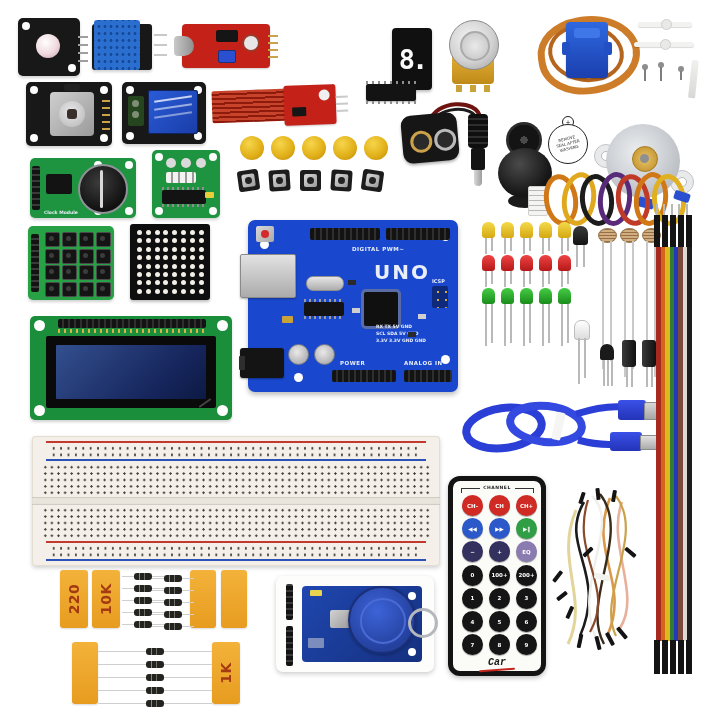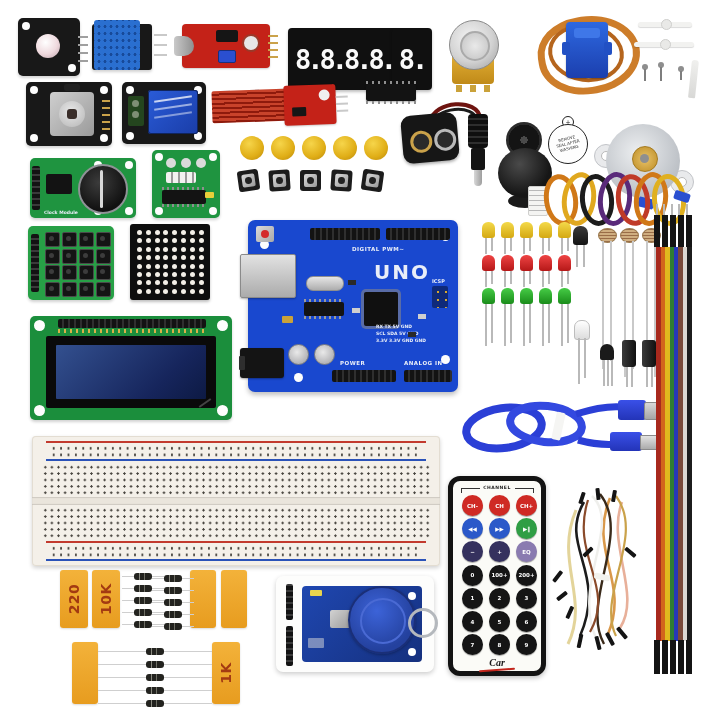--- a/index.html
+++ b/index.html
@@ -55,23 +55,20 @@
   </div>
 
   <div class="abs pcbr" style="left:182px;top:24px;width:88px;height:44px">
     <span class="abs" style="left:-8px;top:12px;width:20px;height:20px;border-radius:4px 10px 10px 4px;background:linear-gradient(90deg,#c9c9c9,#8f8f8f)"></span>
     <span class="abs" style="left:34px;top:6px;width:22px;height:12px;background:#151515;border-radius:2px"></span>
     <span class="abs" style="right:10px;top:10px;width:14px;height:14px;border-radius:50%;background:#e7e7e7;border:2px solid #9a3a2a"></span>
     <span class="abs" style="left:36px;top:26px;width:16px;height:11px;background:#2a4fd0;border-radius:2px;border:1px solid #18307e"></span>
     <span class="abs" style="right:-8px;top:8px;width:10px;height:26px;background-image:repeating-linear-gradient(0deg,#caa24a 0 2px,transparent 2px 7px)"></span>
   </div>
 
-  <div class="abs" style="left:288px;top:28px;width:112px;height:62px;background:#101010;border-radius:4px;display:flex;align-items:center;justify-content:center;box-shadow:0 2px 3px rgba(0,0,0,.25)">
-    <span class="seg" style="font-size:27px;letter-spacing:-4px">8.8.8.8.</span>
-  </div>
   <div class="abs" style="left:392px;top:28px;width:40px;height:62px;background:#101010;border-radius:4px;display:flex;align-items:center;justify-content:center;box-shadow:0 2px 3px rgba(0,0,0,.25)">
     <span class="seg" style="font-size:27px;letter-spacing:-3px">8.</span>
   </div>
 
   <div class="abs" style="left:444px;top:20px;width:56px;height:68px">
     <span class="abs" style="left:8px;top:34px;width:42px;height:30px;background:linear-gradient(180deg,#e2ae35,#c08a18);border-radius:4px"></span>
     <span class="abs" style="left:12px;bottom:-4px;width:6px;height:7px;background:#caa23a"></span>
     <span class="abs" style="left:26px;bottom:-4px;width:6px;height:7px;background:#caa23a"></span>
     <span class="abs" style="left:40px;bottom:-4px;width:6px;height:7px;background:#caa23a"></span>
     <span class="abs" style="left:5px;top:0;width:48px;height:48px;border-radius:50%;background:radial-gradient(circle at 42% 38%,#f5f5f5,#d2d2d2 55%,#9c9c9c);border:1px solid #8a8a8a"></span>
@@ -670,21 +667,21 @@
         <span class="rbtn" style="left: 9px; top: 106.8px; background: rgb(21, 21, 21); color: rgb(255, 255, 255);">1</span>
         <span class="rbtn" style="left: 36px; top: 106.8px; background: rgb(21, 21, 21); color: rgb(255, 255, 255);">2</span>
         <span class="rbtn" style="left: 63px; top: 106.8px; background: rgb(21, 21, 21); color: rgb(255, 255, 255);">3</span>
         <span class="rbtn" style="left: 9px; top: 130px; background: rgb(21, 21, 21); color: rgb(255, 255, 255);">4</span>
         <span class="rbtn" style="left: 36px; top: 130px; background: rgb(21, 21, 21); color: rgb(255, 255, 255);">5</span>
         <span class="rbtn" style="left: 63px; top: 130px; background: rgb(21, 21, 21); color: rgb(255, 255, 255);">6</span>
         <span class="rbtn" style="left: 9px; top: 153.2px; background: rgb(21, 21, 21); color: rgb(255, 255, 255);">7</span>
         <span class="rbtn" style="left: 36px; top: 153.2px; background: rgb(21, 21, 21); color: rgb(255, 255, 255);">8</span>
         <span class="rbtn" style="left: 63px; top: 153.2px; background: rgb(21, 21, 21); color: rgb(255, 255, 255);">9</span>
       </span>
-    <span class="abs" style="left:0;top:176px;width:88px;text-align:center;font-size:10px;font-weight:bold;font-family:Liberation Serif, serif;font-style:italic;color:#1a1a1a">Car</span>
+    <span class="abs" style="left:0;top:176px;width:88px;text-align:center;font-size:10px;font-weight:bold;font-family:Liberation Mono, monospace;font-style:italic;color:#1a1a1a">Car</span>
     <span class="abs" style="left:26px;top:188px;width:36px;height:2px;background:#c2251c;border-radius:2px;transform:rotate(-4deg)"></span>
   </div>
 
   <div class="abs" style="left:550px;top:486px;width:122px;height:180px">
     <svg class="abs" style="left:0;top:0" width="122" height="180" viewBox="0 0 122 180">
       <path d="M34,16 C8,60 58,86 30,150" fill="none" stroke="#1c1c1c" stroke-width="2.6"></path>
       <path d="M26,24 C4,76 40,112 18,158" fill="none" stroke="#e3d49a" stroke-width="3"></path>
       <path d="M60,12 C38,66 80,96 58,148" fill="none" stroke="#d9984a" stroke-width="2.6"></path>
       <path d="M72,16 C56,58 92,108 70,142" fill="none" stroke="#e8b09a" stroke-width="2.6"></path>
       <path d="M50,8 C82,48 30,116 54,158" fill="none" stroke="#3a2a1a" stroke-width="2.4"></path>

